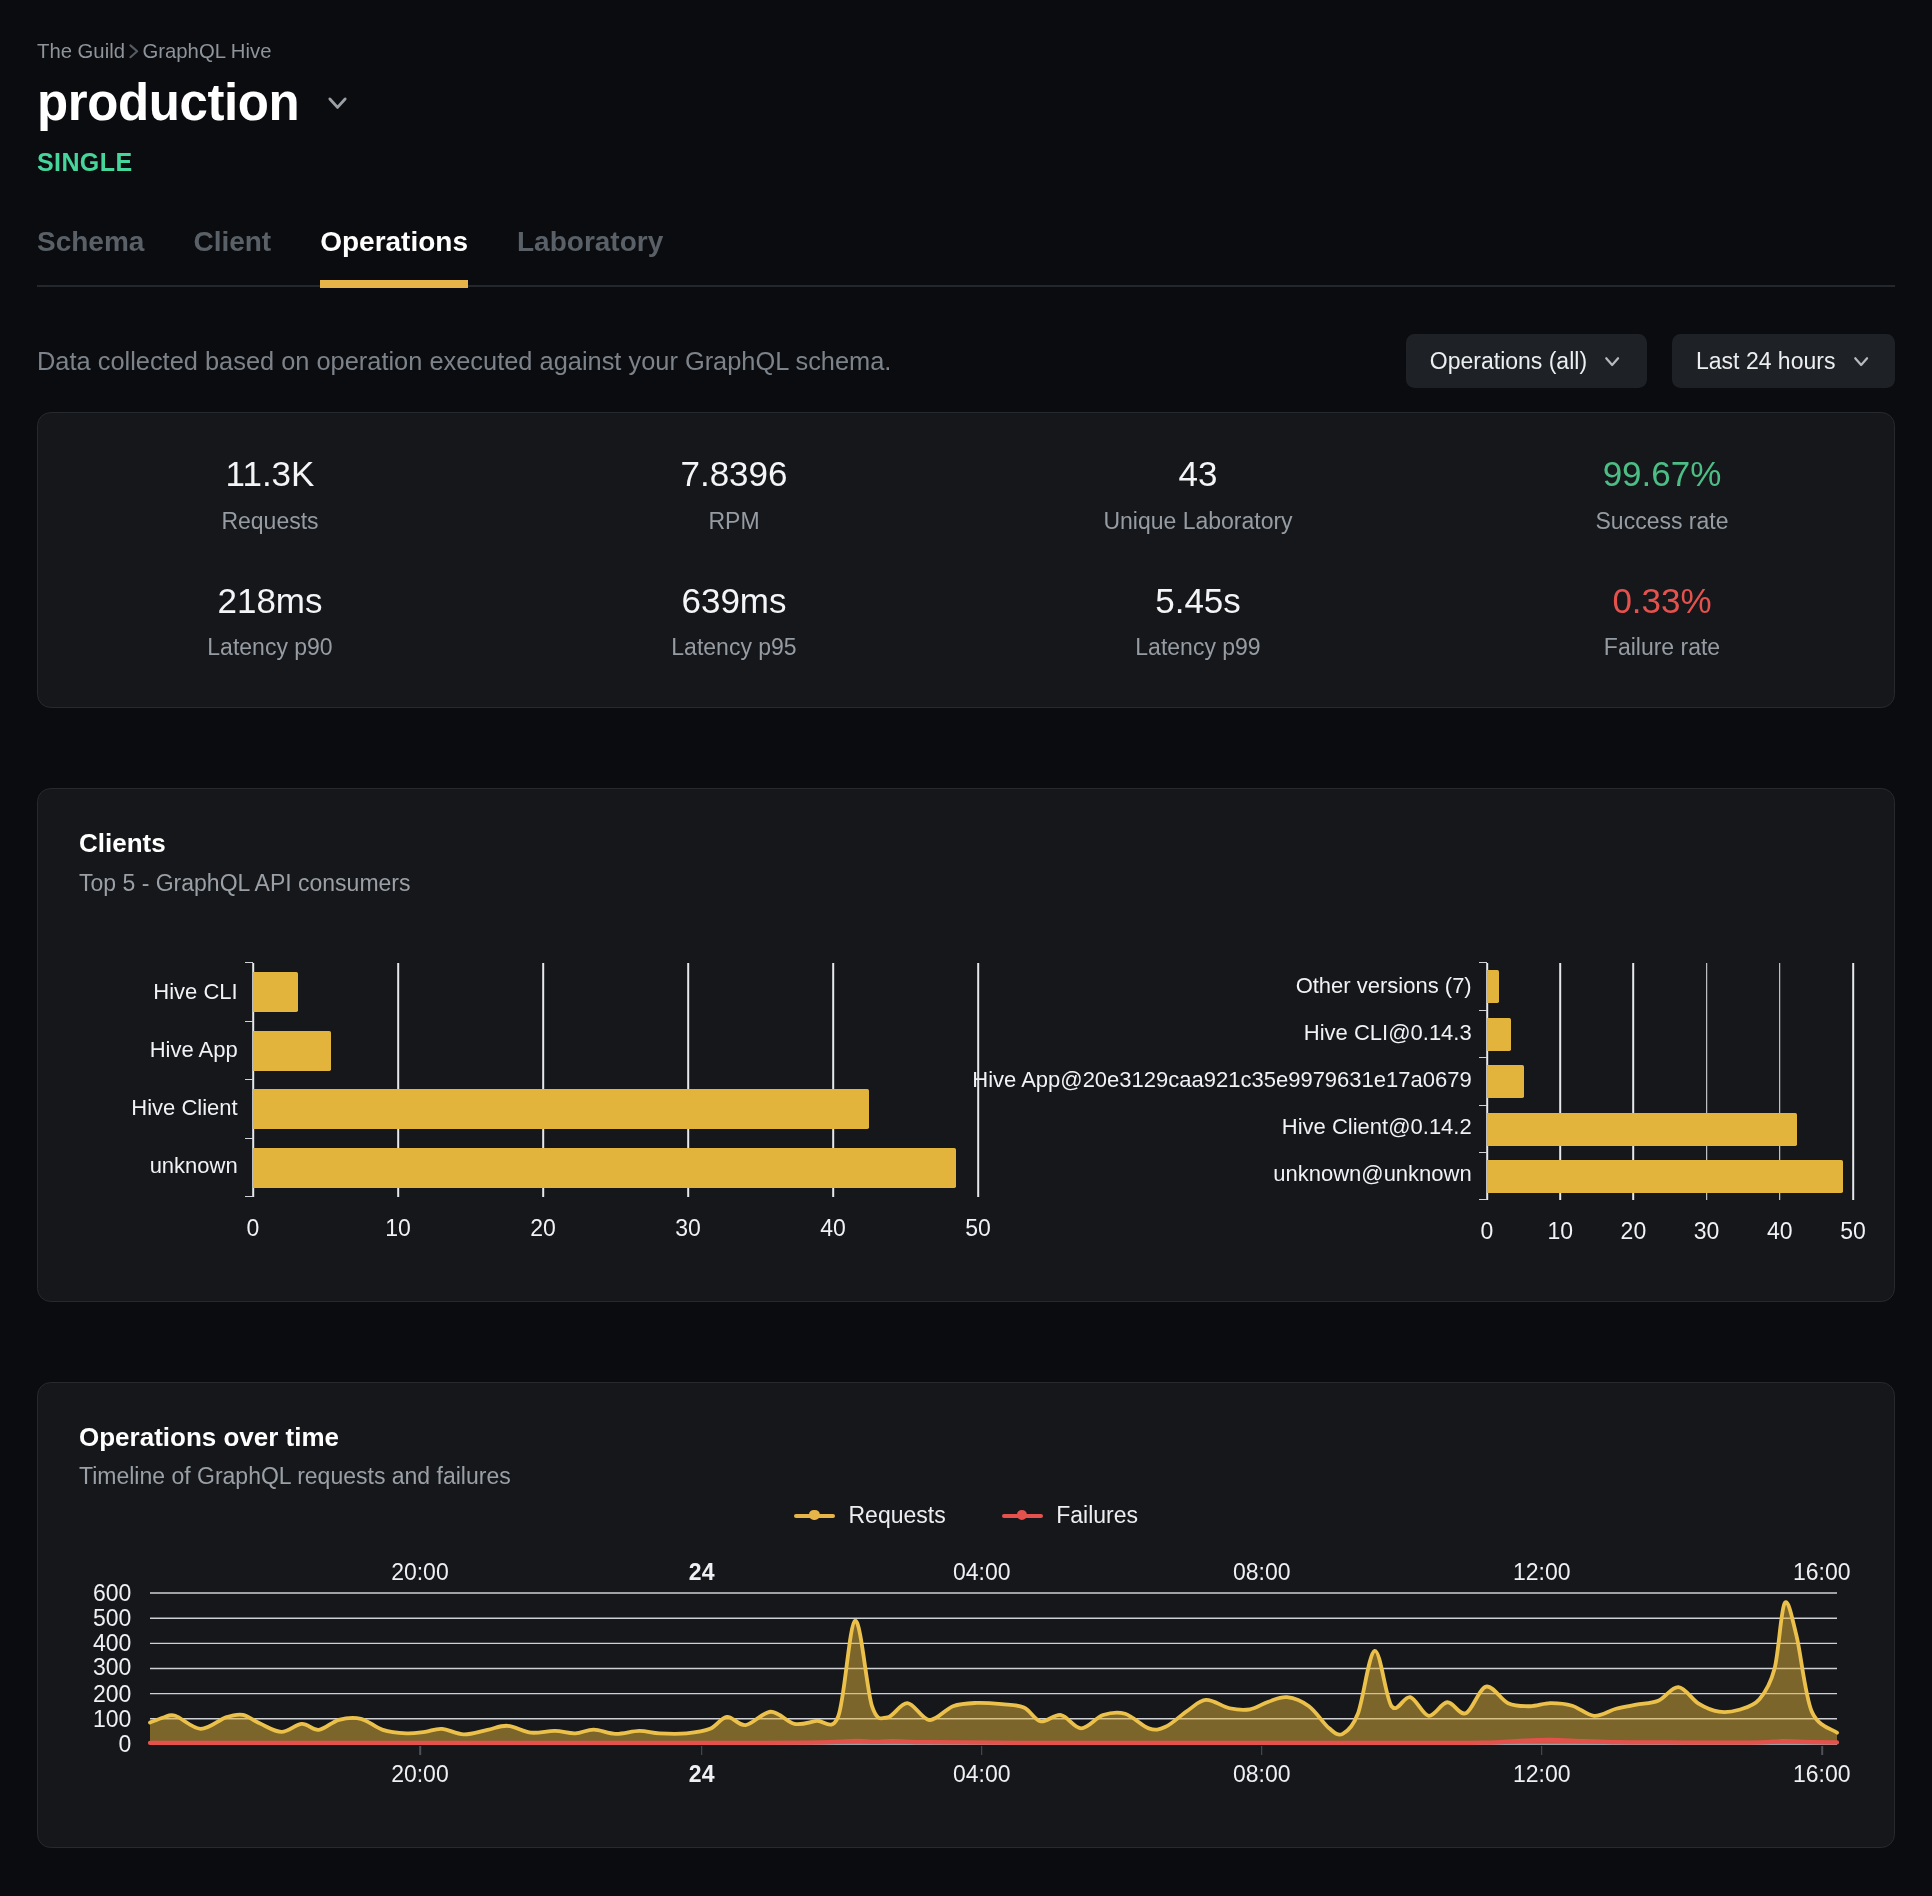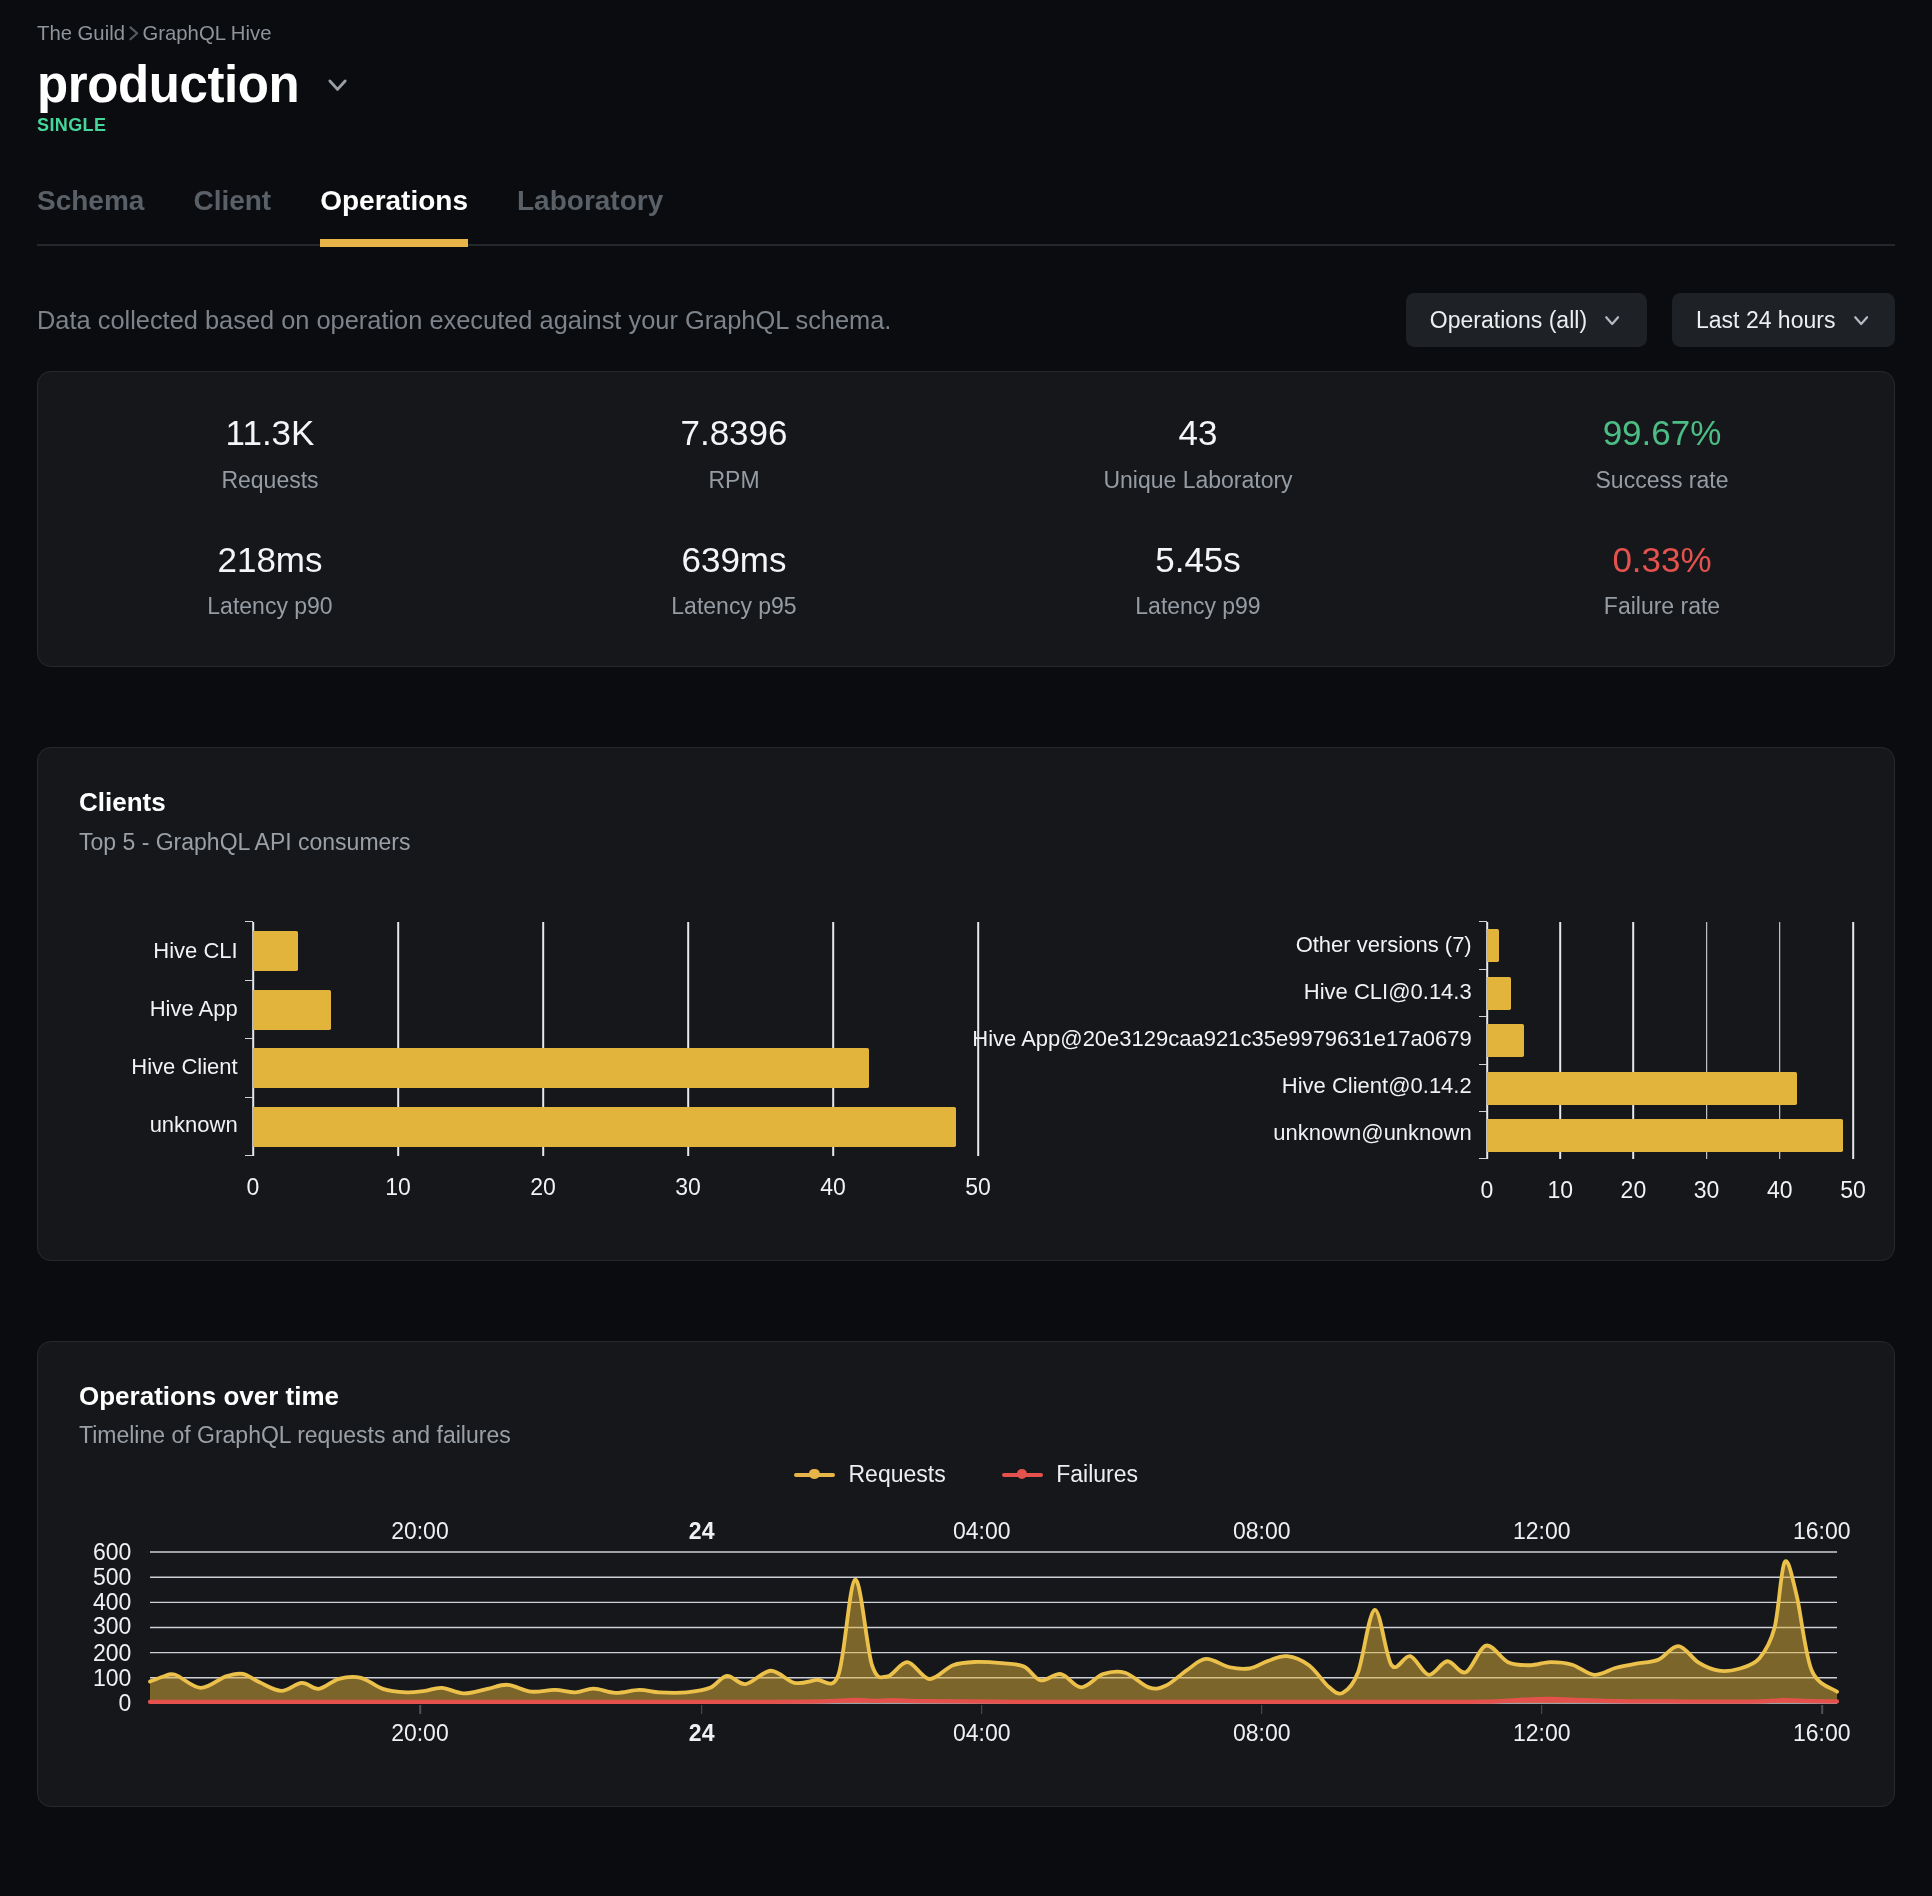--- a/index.html
+++ b/index.html
@@ -5,27 +5,27 @@
   * { margin:0; padding:0; box-sizing:border-box; }
   html,body { width:1932px; height:1897px; overflow:hidden; }
   body {
     background:#0b0c0f;
     font-family:"Liberation Sans","DejaVu Sans",sans-serif;
     color:#f2f4f5;
   }
   .container { padding:0 37px; }
 
   
-  .breadcrumb { display:flex; align-items:center; gap:2px; padding-top:22px; font-size:20.3px; color:#8e949b; }
+  .breadcrumb { display:flex; align-items:center; gap:2px; padding-top:40px; font-size:20.3px; color:#8e949b; }
   .crumb { cursor:pointer; }
   .crumb-sep { display:flex; align-items:center; color:#565c63; }
   .title-row { display:flex; align-items:center; gap:24px; margin-top:10.2px; }
   .page-title { font-size:51px; font-weight:700; color:#ffffff; letter-spacing:-0.4px; }
   .title-caret { display:flex; align-items:center; cursor:pointer; }
-  .badge { margin-top:1px; font-size:18px; font-weight:700; letter-spacing:0.4px; color:#46d69b; }
+  .badge { margin-top:16px; font-size:25px; font-weight:700; letter-spacing:0.4px; color:#46d69b; }
 
   .tabbar { display:flex; gap:49px; margin-top:49px; border-bottom:2.5px solid #24272c; padding:0; }
   .tab { position:relative; font-size:28px; font-weight:700; color:#596067; padding-bottom:27px; cursor:pointer; }
   .tab.active { color:#ffffff; }
   .tab.active::after { content:""; position:absolute; left:0; right:0; bottom:-2.5px; height:7.6px; background:#e7b449; }
 
   
   .controls { display:flex; justify-content:space-between; align-items:center; margin-top:47px; }
   .description { font-size:25.4px; color:#7d838a; }
   .dropdowns { display:flex; gap:25.4px; }

